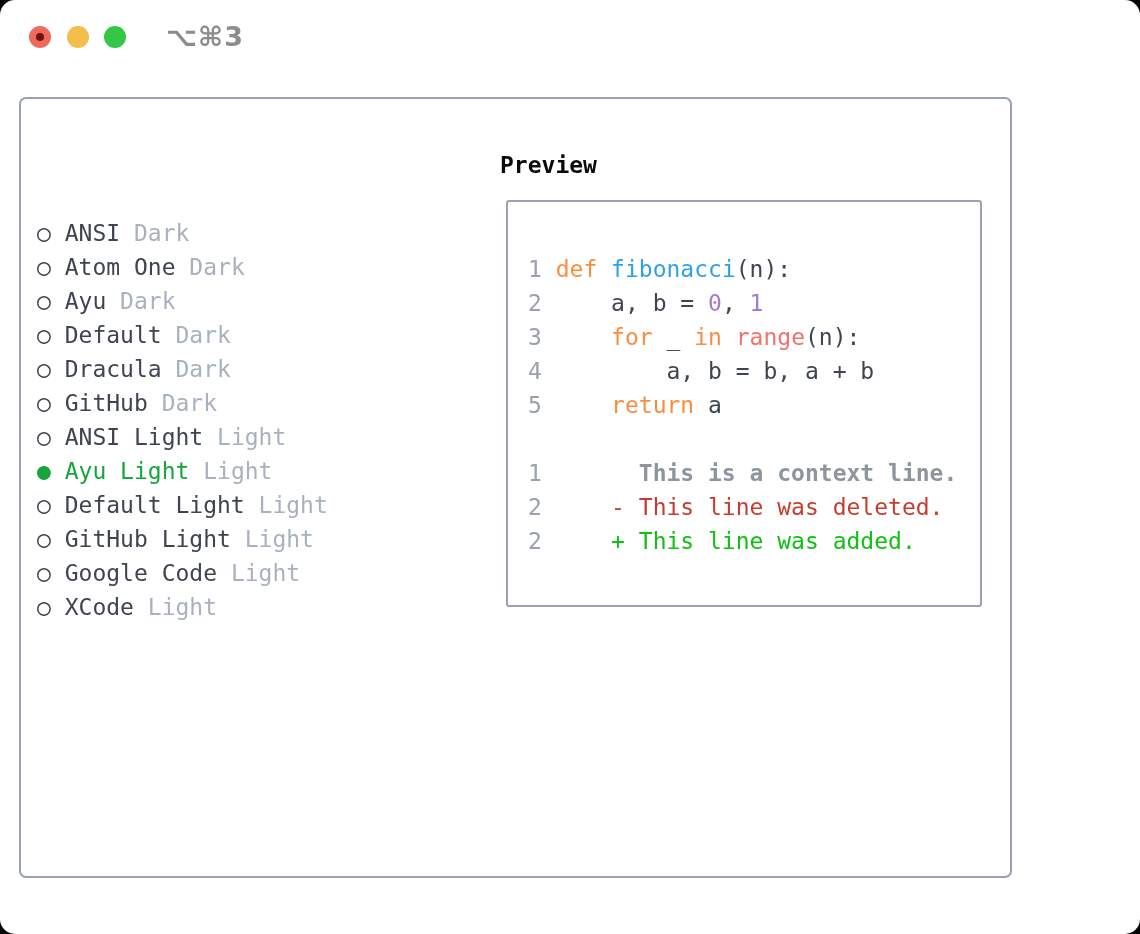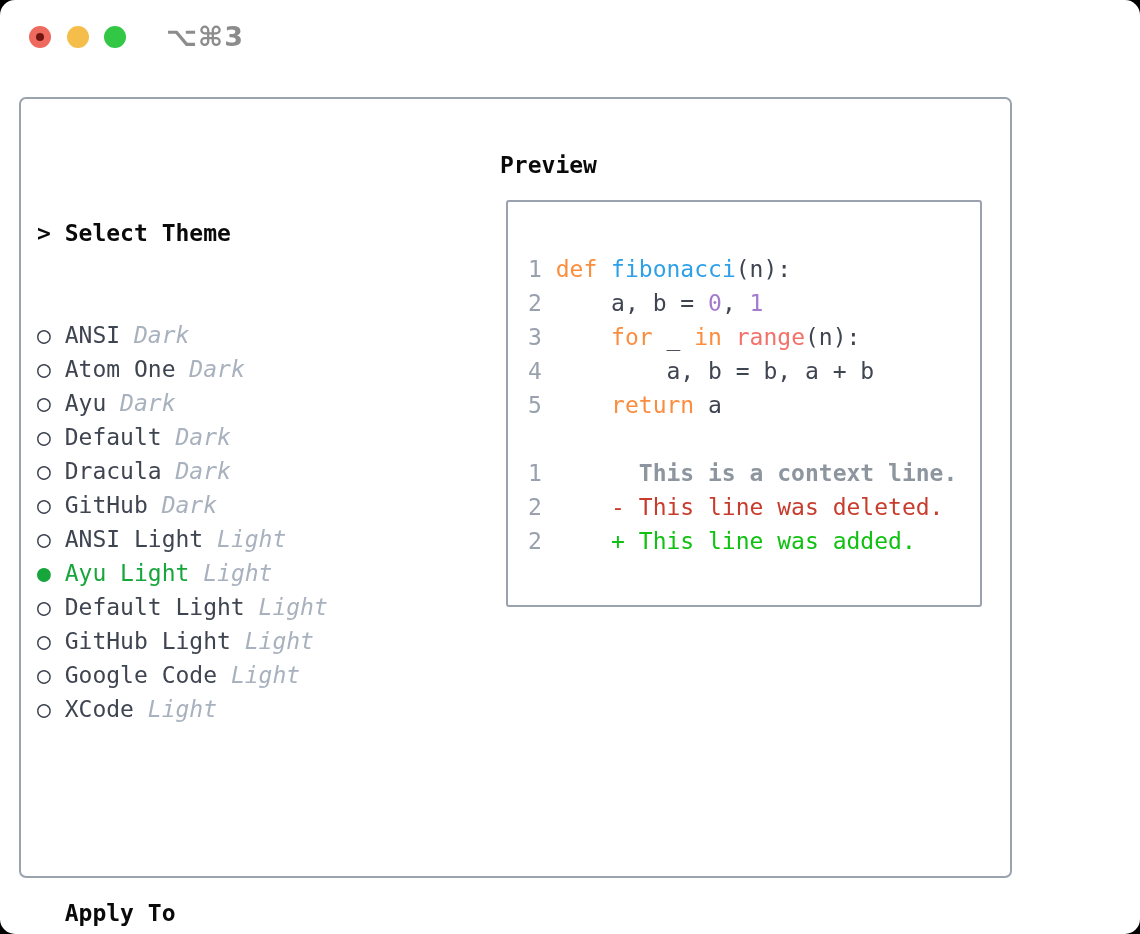--- a/index.html
+++ b/index.html
@@ -13,21 +13,21 @@
   .traffic.green{left:104px;background:var(--traffic-green);}
   .win-title{position:absolute;left:166px;top:21px;font-family:"DejaVu Sans","Liberation Sans",sans-serif;
              font-weight:bold;font-size:27px;color:var(--title-gray);letter-spacing:1px;}
   
   .panel{position:absolute;left:19px;top:97px;width:993px;height:781px;border:2px solid var(--border-gray);
          border-radius:7px;box-sizing:border-box;background:#fff;}
   
   .list{position:absolute;left:37px;top:148px;font-size:23px;line-height:34px;white-space:pre;color:var(--text-dark);}
   .row{height:34px;}
   .hdr{font-weight:bold;color:#0a0a0a;}
-  .variant{color:var(--muted-gray);font-style:italic;}
+  .variant{color:var(--muted-gray);}
   .sel{color:var(--accent-green);}
   .marker{color:var(--text-dark);}
   .marker.sel{color:var(--accent-green);}
   
   .preview-label{position:absolute;left:500px;top:148px;font-size:23px;line-height:34px;font-weight:bold;color:#0a0a0a;white-space:pre;}
   .preview-box{position:absolute;left:506px;top:200px;width:476px;height:407px;border:2px solid var(--border-gray);
                border-radius:3px;box-sizing:border-box;background:#fff;overflow:hidden;}
   .code{position:absolute;left:20px;top:50px;font-size:23px;line-height:34px;white-space:pre;}
   .code .ln{color:var(--line-number);}
   .tok-plain{color:var(--text-dark);}
@@ -47,24 +47,22 @@
   <div class="traffic red">
       <div class="dot"></div>
     </div>
   <div class="traffic yellow"></div>
   <div class="traffic green"></div>
   <div class="win-title">⌥⌘3</div>
 
   <div class="panel"></div>
 
   <div class="list">
-    <div class="row hdr"><span>&gt;</span> <span>Select Theme</span></div>
     <div id="theme-rows"><div class="row"><span class="marker">○</span><span class=""> ANSI </span><span class="variant">Dark</span></div><div class="row"><span class="marker">○</span><span class=""> Atom One </span><span class="variant">Dark</span></div><div class="row"><span class="marker">○</span><span class=""> Ayu </span><span class="variant">Dark</span></div><div class="row"><span class="marker">○</span><span class=""> Default </span><span class="variant">Dark</span></div><div class="row"><span class="marker">○</span><span class=""> Dracula </span><span class="variant">Dark</span></div><div class="row"><span class="marker">○</span><span class=""> GitHub </span><span class="variant">Dark</span></div><div class="row"><span class="marker">○</span><span class=""> ANSI Light </span><span class="variant">Light</span></div><div class="row"><span class="marker sel">●</span><span class="sel"> Ayu Light </span><span class="variant">Light</span></div><div class="row"><span class="marker">○</span><span class=""> Default Light </span><span class="variant">Light</span></div><div class="row"><span class="marker">○</span><span class=""> GitHub Light </span><span class="variant">Light</span></div><div class="row"><span class="marker">○</span><span class=""> Google Code </span><span class="variant">Light</span></div><div class="row"><span class="marker">○</span><span class=""> XCode </span><span class="variant">Light</span></div></div>
     <div class="row"> </div>
-    <div class="row hdr">  <span>Apply To</span></div>
     
     
     
     
   </div>
 
   <div class="preview-label">Preview</div>
 
   <div class="preview-box">
     <div class="code" id="code-block"><div class="row"><span class="ln">1 </span><span class="tok-keyword">def</span><span class="tok-plain"> </span><span class="tok-function">fibonacci</span><span class="tok-plain">(n):</span></div><div class="row"><span class="ln">2 </span><span class="tok-plain">    a, b = </span><span class="tok-number">0</span><span class="tok-plain">, </span><span class="tok-number">1</span></div><div class="row"><span class="ln">3 </span><span class="tok-plain">    </span><span class="tok-keyword">for</span><span class="tok-plain"> _ </span><span class="tok-keyword">in</span><span class="tok-plain"> </span><span class="tok-call">range</span><span class="tok-plain">(n):</span></div><div class="row"><span class="ln">4 </span><span class="tok-plain">        a, b = b, a + b</span></div><div class="row"><span class="ln">5 </span><span class="tok-plain">    </span><span class="tok-keyword">return</span><span class="tok-plain"> a</span></div><div class="row"><span class="ln"> </span></div><div class="row"><span class="ln">1 </span><span class="tok-context">      This is a context line.</span></div><div class="row"><span class="ln">2 </span><span class="tok-deleted">    - This line was deleted.</span></div><div class="row"><span class="ln">2 </span><span class="tok-added">    + This line was added.</span></div></div>

